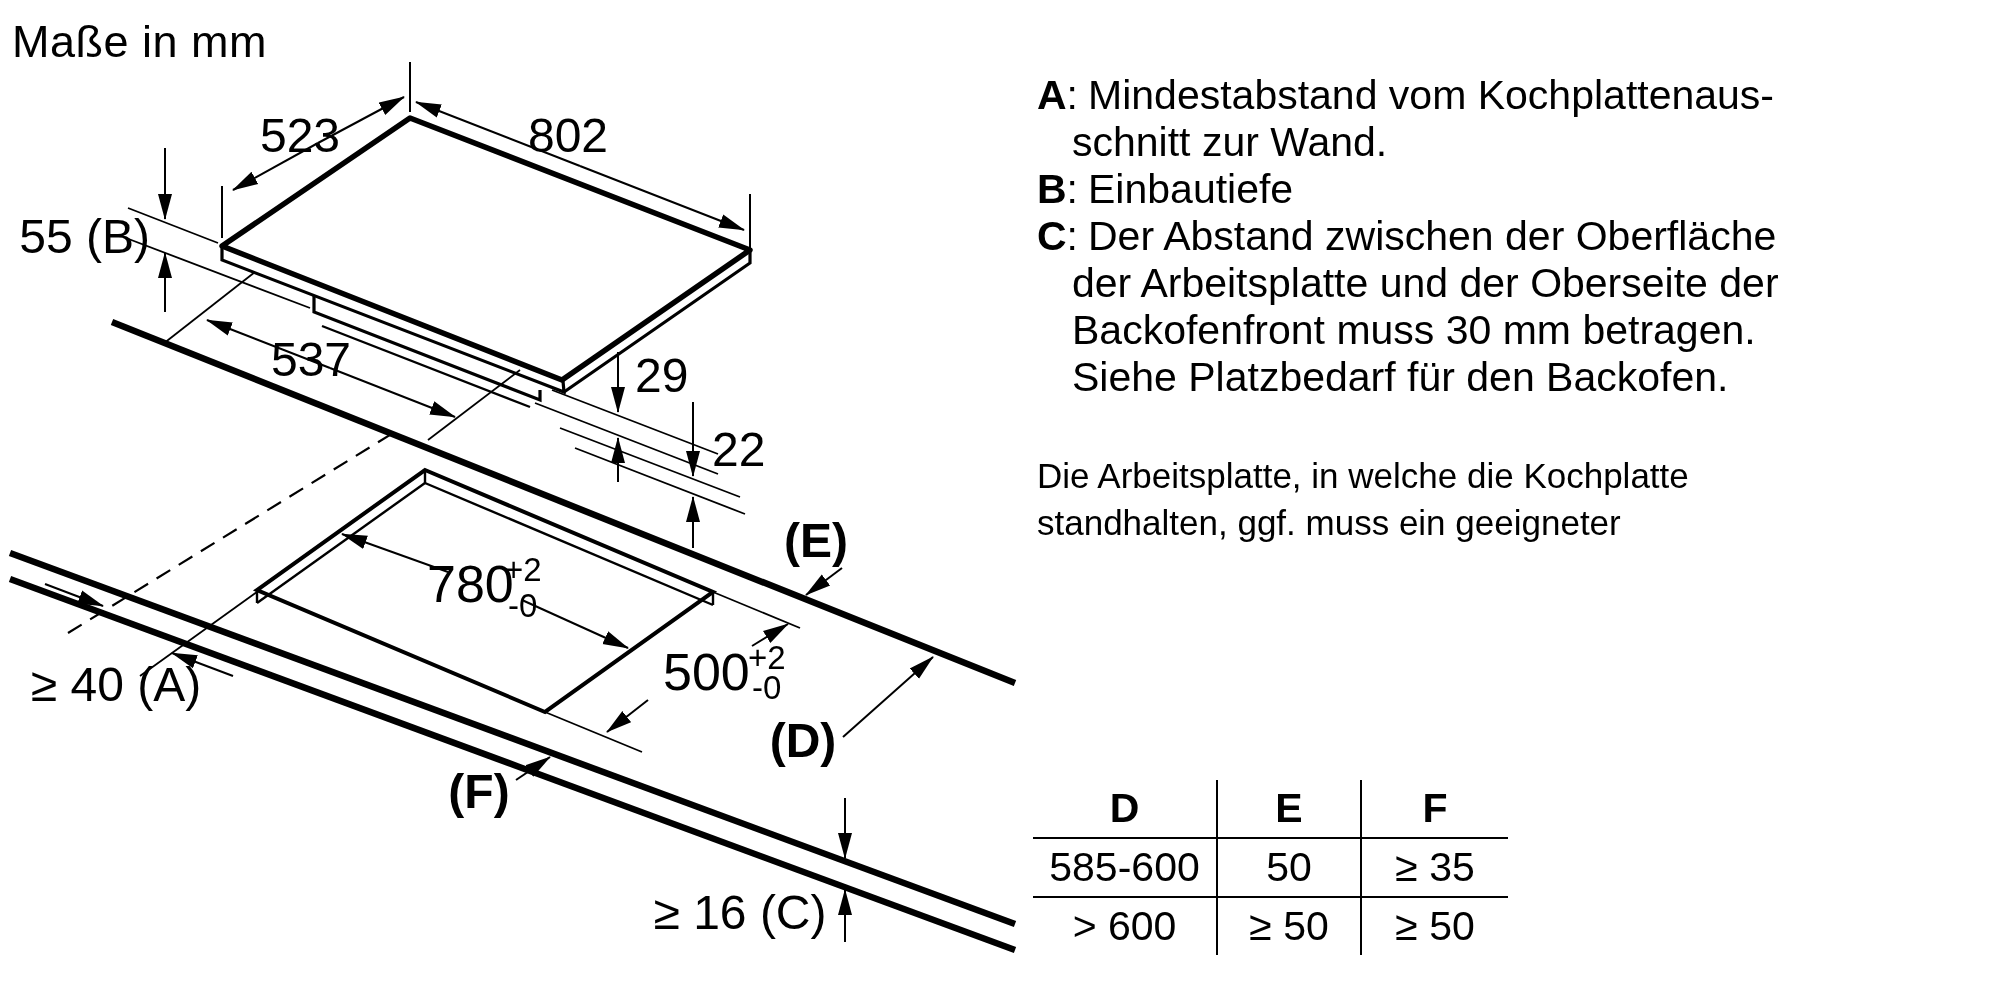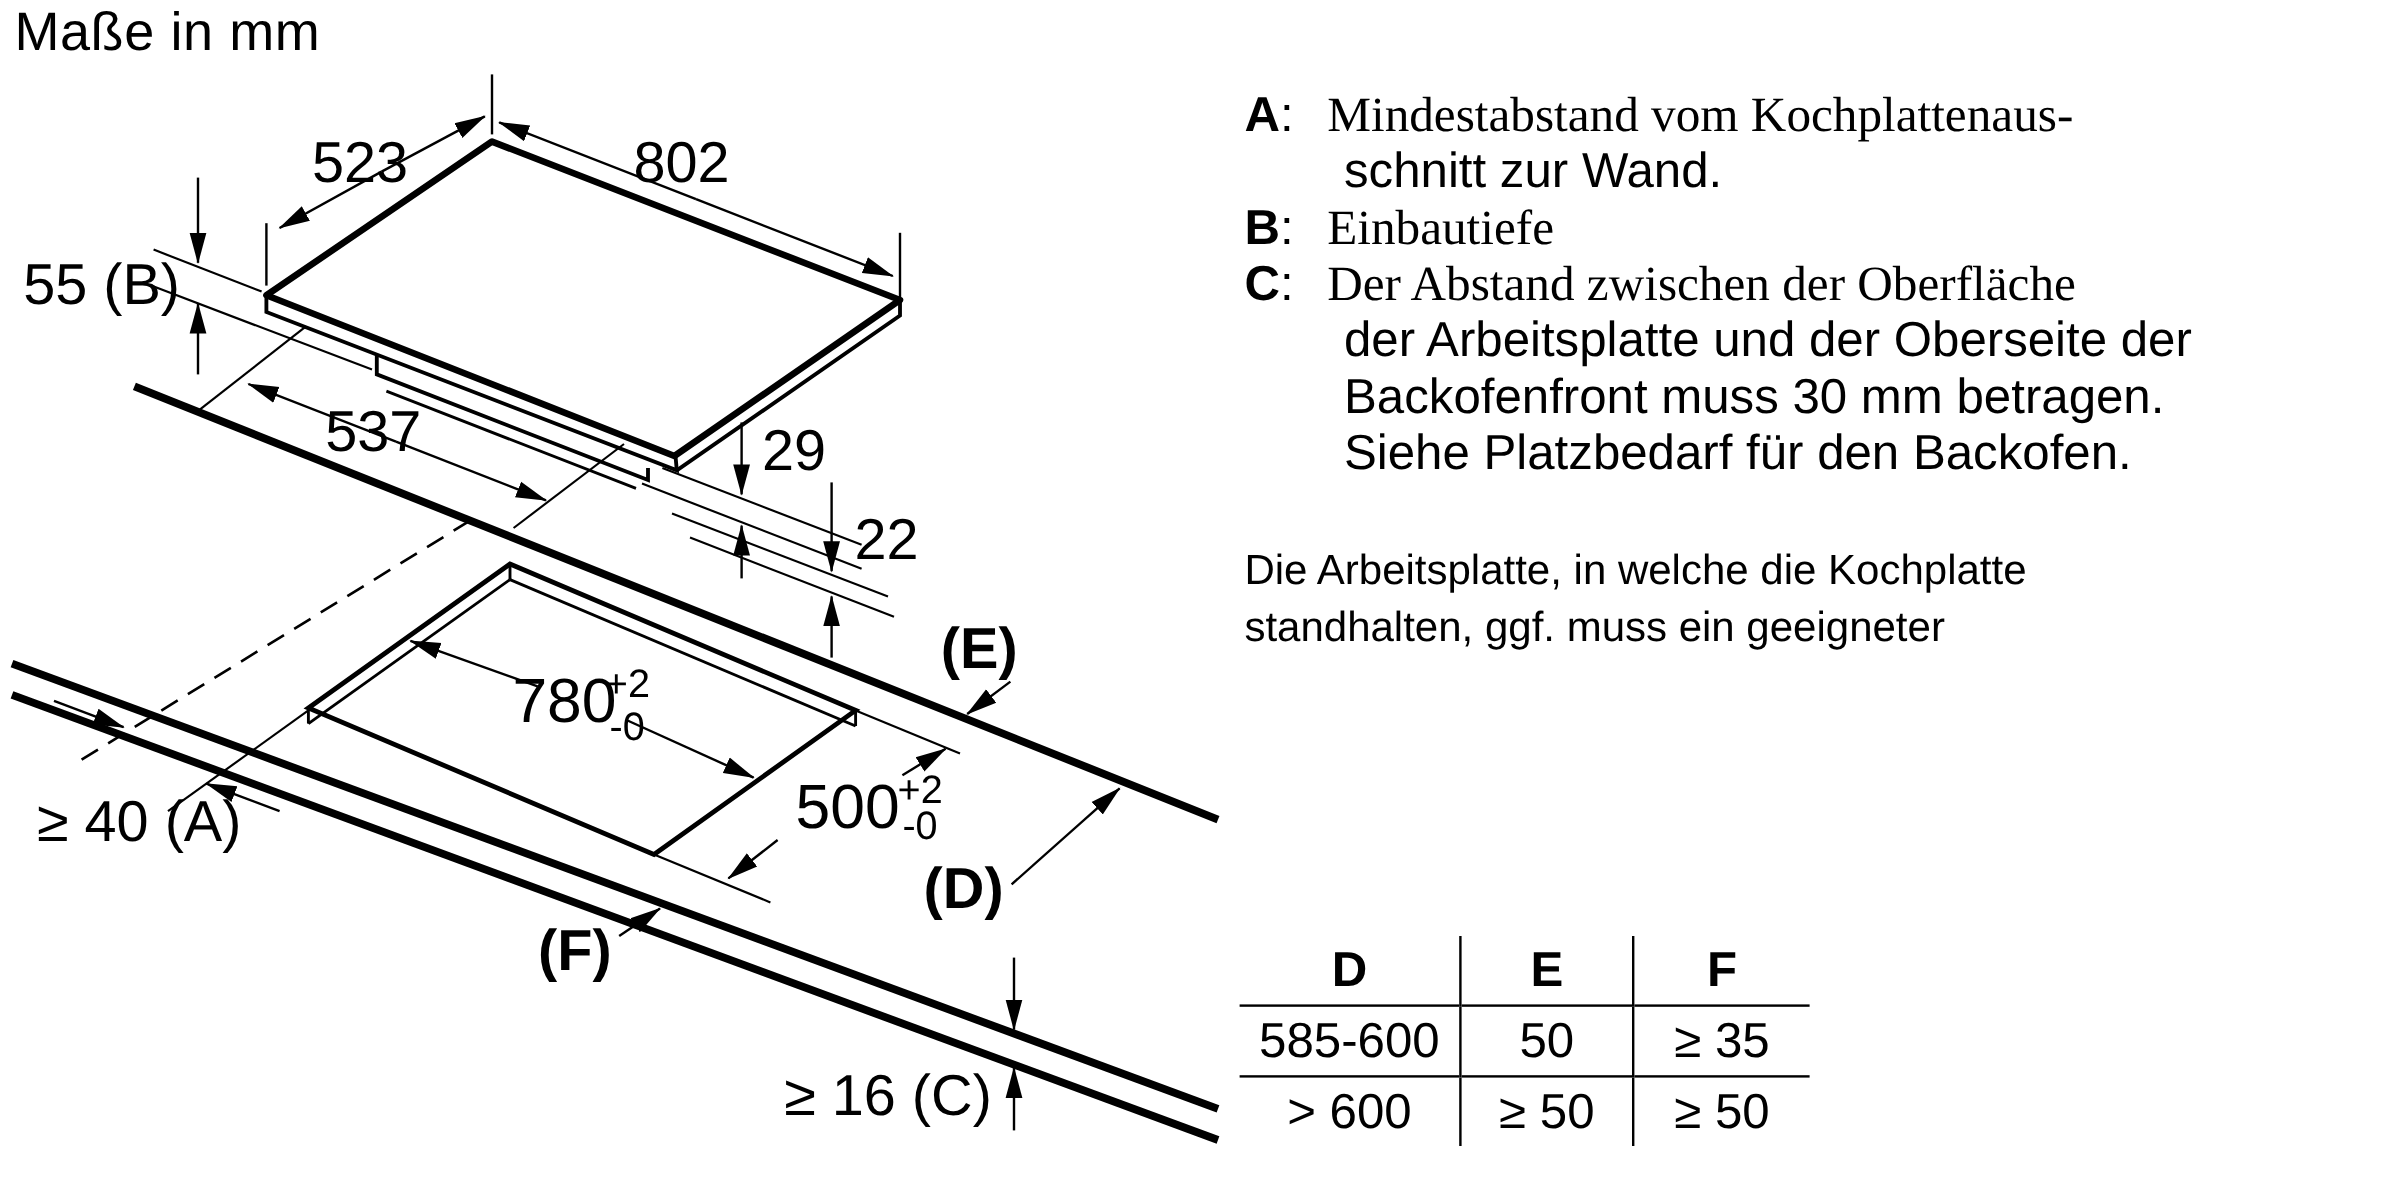--- a/index.html
+++ b/index.html
@@ -1,26 +1,26 @@
 <!DOCTYPE html>
 <html><head>
 <meta charset="utf-8">
 <style>
   html,body{margin:0;padding:0;background:#ffffff;}
   body{width:2000px;height:1000px;position:relative;overflow:hidden;
        font-family:"Liberation Sans",sans-serif;color:#000;}
   .abs{position:absolute;}
-  #title{left:12px;top:1px;font-size:45px;letter-spacing:0.5px;}
+  #title{left:12px;top:16px;font-size:45px;letter-spacing:0.5px;}
   svg text{font-family:"Liberation Sans",sans-serif;fill:#000;}
   
   #legend{left:1037px;top:72px;font-size:41px;line-height:47px;}
   .def-item{white-space:nowrap;}
-  .def-line.rest{margin-left:83px;}
+  .def-line.rest{margin-left:35px;}
   .b{font-weight:bold;}
-  .txt{margin-left:28px;font-family:Liberation Serif, serif;}
+  .txt{margin-left:10px;}
   #note{left:1037px;top:452px;font-size:35px;line-height:47px;white-space:nowrap;}
   
   #spec-table{left:1033px;top:780px;border-collapse:collapse;font-size:41px;}
   #spec-table th{font-weight:bold;}
   #spec-table th,#spec-table td{text-align:center;padding:0;height:57px;vertical-align:middle;}
   #spec-table .c1{width:183px;}
   #spec-table .c2{width:142px;border-left:2.5px solid #000;border-right:2.5px solid #000;}
   #spec-table .c3{width:146px;}
   #spec-table tbody tr td{border-top:2.5px solid #000;}
 </style>

